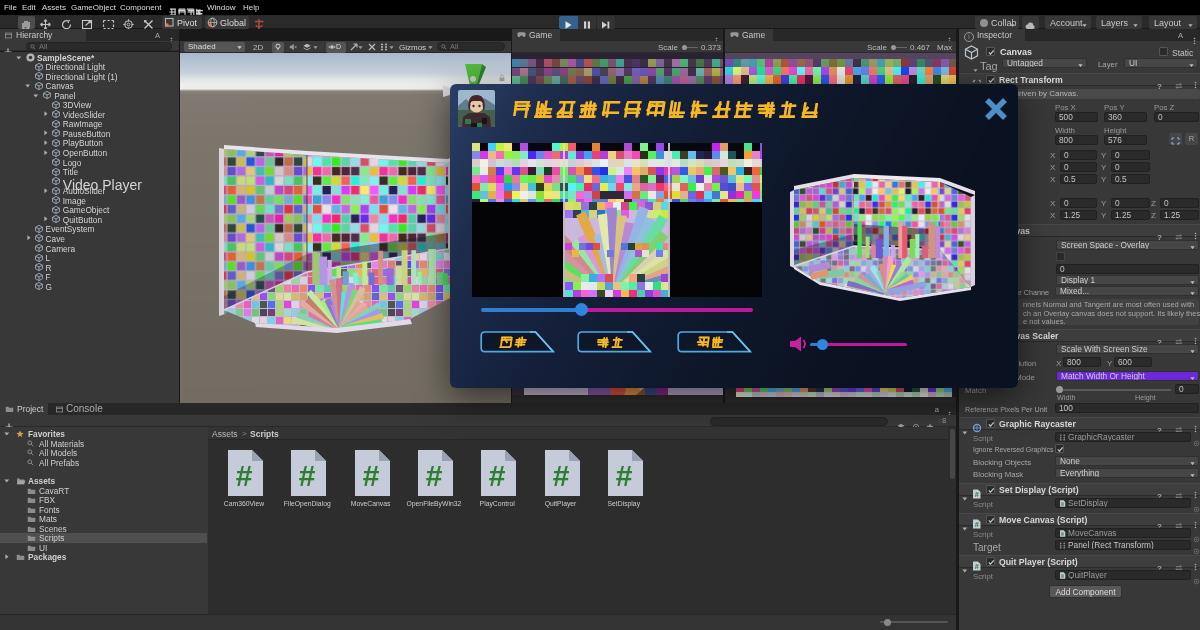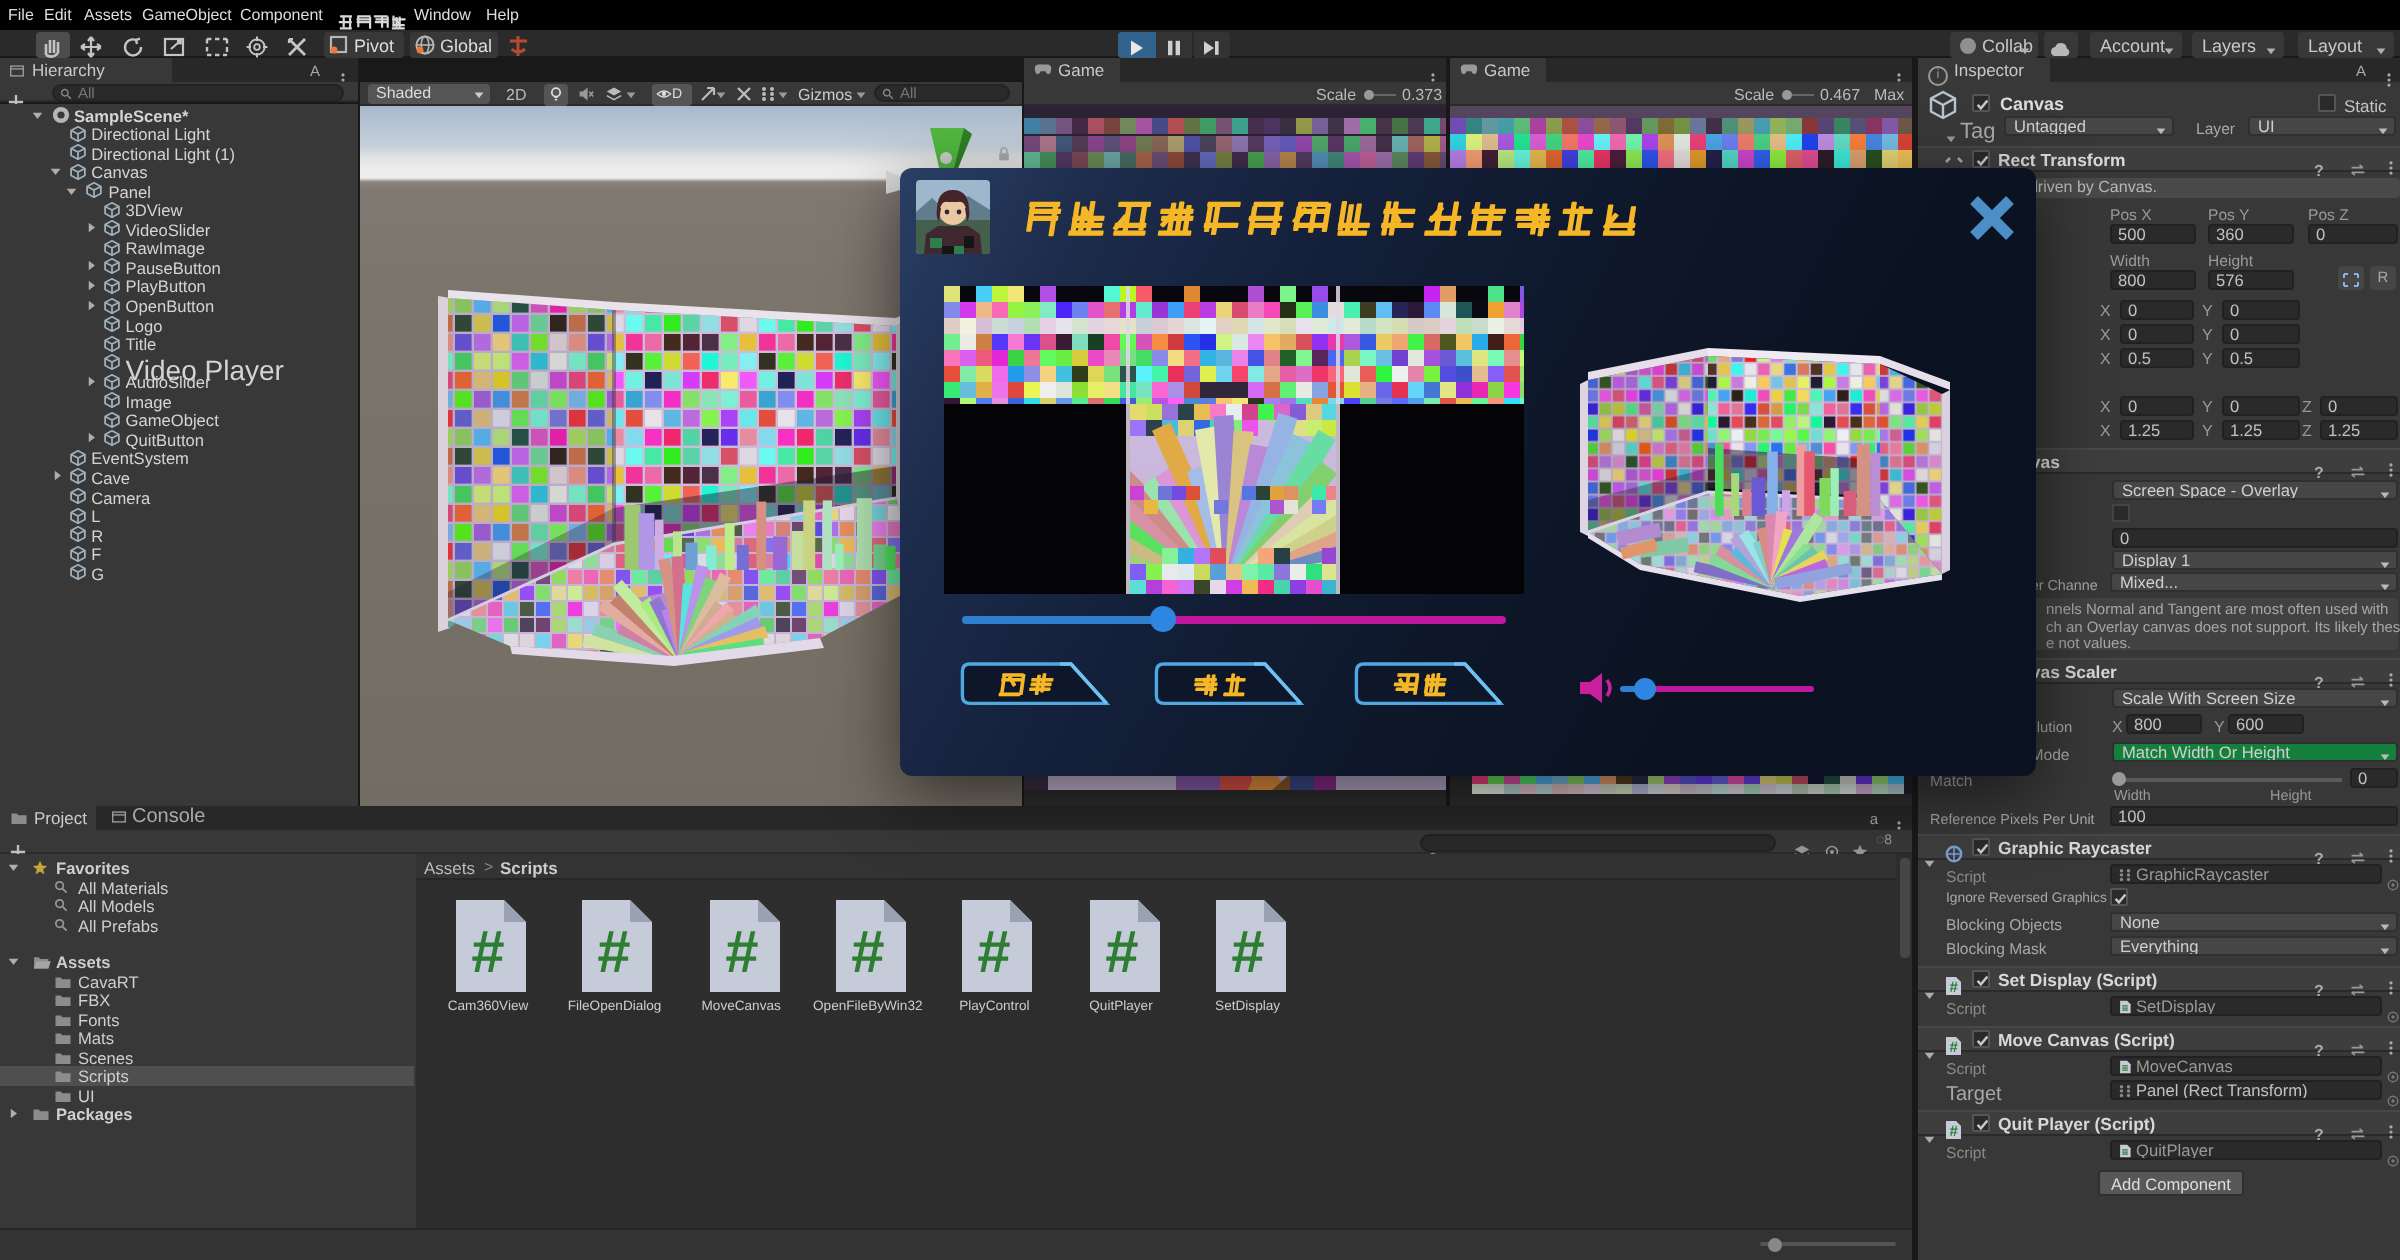--- a/index.html
+++ b/index.html
@@ -853,21 +853,21 @@
       <div style="position:absolute;left:6px;top:317px;color:#a8a8a8;font-size:7.8px;white-space:nowrap">UI Scale Mode</div>
       <div style="position:absolute;left:97px;top:315px;width:143px;height:10px;background:#464646;border:1px solid #303030;border-radius:2px;color:#cfcfcf;font-size:8.3px;line-height:9px;padding-left:4px;box-sizing:border-box;white-space:nowrap;overflow:hidden">Scale With Screen Size<span style="position:absolute;right:3px;top:2px"><svg width="5" height="5" viewBox="0 0 8 8">
             <path d="M0.5 2 L7.5 2 L4 6.5 Z" fill="#bbb"></path>
           </svg></span></div>
       <div style="position:absolute;left:6px;top:330px;color:#a8a8a8;font-size:7.4px;white-space:nowrap">Reference Resolution</div>
       <div style="position:absolute;left:97px;top:330px;color:#9a9a9a;font-size:8px;white-space:nowrap">X</div>
       <div style="position:absolute;left:104px;top:328px;width:38px;height:9.5px;background:#2a2a2a;border:1px solid #212121;border-radius:2px;color:#c2c2c2;font-size:8.3px;line-height:8.0px;text-align:left;padding-left:3px;box-sizing:border-box;white-space:nowrap;overflow:hidden">800</div>
       <div style="position:absolute;left:148px;top:330px;color:#9a9a9a;font-size:8px;white-space:nowrap">Y</div>
       <div style="position:absolute;left:155px;top:328px;width:38px;height:9.5px;background:#2a2a2a;border:1px solid #212121;border-radius:2px;color:#c2c2c2;font-size:8.3px;line-height:8.0px;text-align:left;padding-left:3px;box-sizing:border-box;white-space:nowrap;overflow:hidden">600</div>
       <div style="position:absolute;left:6px;top:344px;color:#a8a8a8;font-size:7.8px;white-space:nowrap">Screen Match Mode</div>
-      <div style="position:absolute;left:97px;top:342px;width:143px;height:10px;background:#15803d;border:1px solid #303030;border-radius:2px;color:#cfcfcf;font-size:8.3px;line-height:9px;padding-left:4px;box-sizing:border-box;white-space:nowrap;overflow:hidden">Match Width Or Height<span style="position:absolute;right:3px;top:2px"><svg width="5" height="5" viewBox="0 0 8 8">
+      <div style="position:absolute;left:97px;top:342px;width:143px;height:10px;background:#6d28d9;border:1px solid #303030;border-radius:2px;color:#cfcfcf;font-size:8.3px;line-height:9px;padding-left:4px;box-sizing:border-box;white-space:nowrap;overflow:hidden">Match Width Or Height<span style="position:absolute;right:3px;top:2px"><svg width="5" height="5" viewBox="0 0 8 8">
             <path d="M0.5 2 L7.5 2 L4 6.5 Z" fill="#bbb"></path>
           </svg></span></div>
       <div style="position:absolute;left:6px;top:356.5px;color:#a8a8a8;font-size:7.8px;white-space:nowrap">Match</div>
       <div style="position:absolute;left:98px;top:360px;width:114px;height:2px;background:#5a5a5a"></div>
       <div style="position:absolute;left:97px;top:357px;width:7px;height:7px;border-radius:50%;background:#999"></div>
       <div style="position:absolute;left:216px;top:355px;width:24px;height:9.5px;background:#2a2a2a;border:1px solid #212121;border-radius:2px;color:#c2c2c2;font-size:8.3px;line-height:8.0px;text-align:left;padding-left:3px;box-sizing:border-box;white-space:nowrap;overflow:hidden">0</div>
       <div style="position:absolute;left:98px;top:364px;color:#9a9a9a;font-size:7.2px;white-space:nowrap">Width</div>
       <div style="position:absolute;left:176px;top:364px;color:#9a9a9a;font-size:7.2px;white-space:nowrap">Height</div>
       <div style="position:absolute;left:6px;top:376px;color:#a8a8a8;font-size:7.2px;white-space:nowrap">Reference Pixels Per Unit</div>
       <div style="position:absolute;left:96px;top:374px;width:144px;height:9.5px;background:#2a2a2a;border:1px solid #212121;border-radius:2px;color:#c2c2c2;font-size:8.3px;line-height:8.0px;text-align:left;padding-left:3px;box-sizing:border-box;white-space:nowrap;overflow:hidden">100</div>

